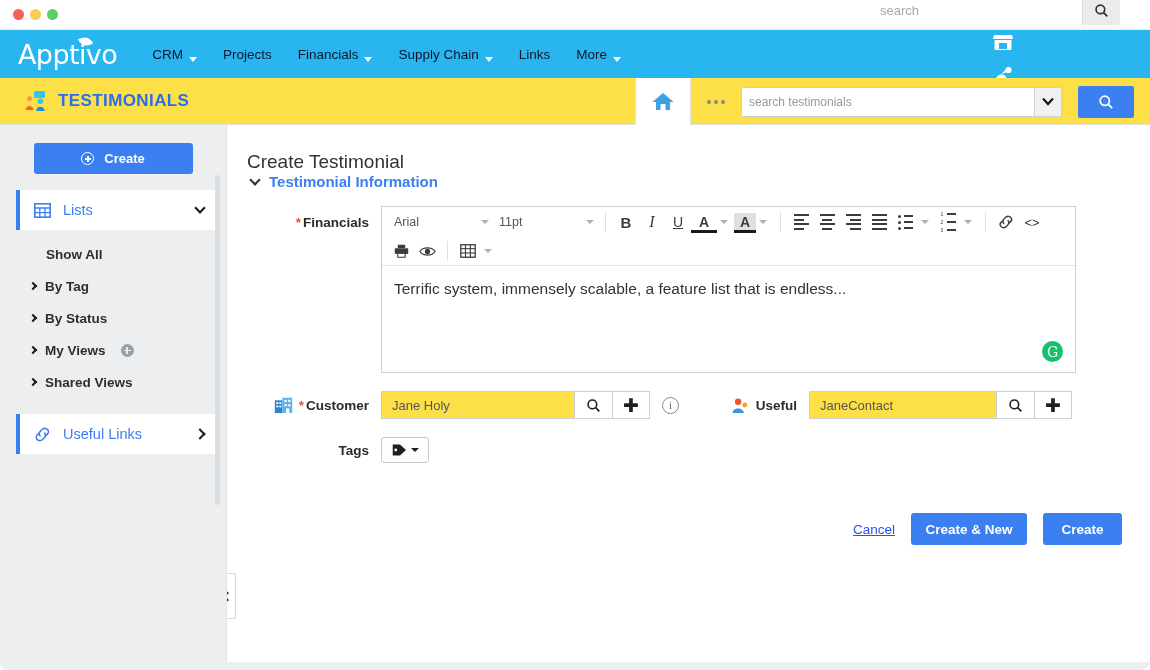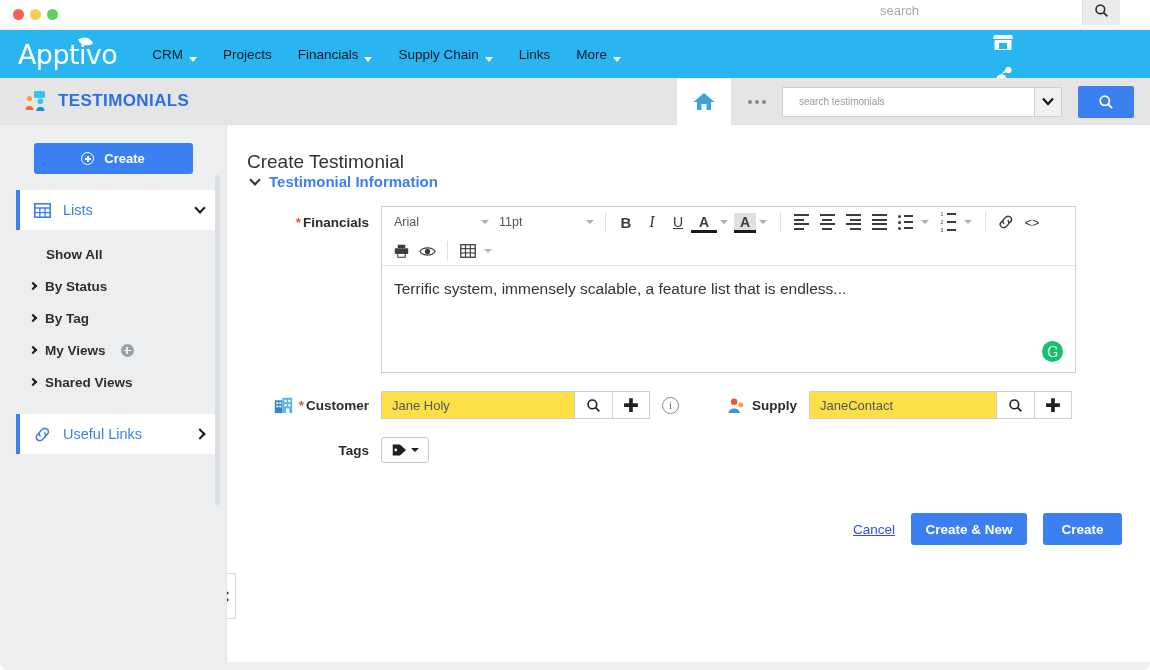--- a/index.html
+++ b/index.html
@@ -152,21 +152,21 @@
     bottom: 0; left: 50%;
     transform: translateX(-50%);
     width: 15px; height: 8px;
     border-radius: 7px 7px 0 0;
     background: #3f7fc4;
   }
 
   
   .app-header {
     height: 47px;
-    background: #e5e5e5;
+    background: #fde047;
     border-bottom: 1px solid #e0e0e0;
     display: flex;
     align-items: center;
     position: relative;
   }
   .app-title-wrap {
     display: flex; align-items: center; gap: 10px;
     padding-left: 24px;
   }
   .app-title {
@@ -196,26 +196,26 @@
     gap: 3px;
     cursor: pointer;
   }
   .dots-cell i { width: 4px; height: 4px; border-radius: 50%; background: #8a8a8a; display: block; }
   .app-search {
     display: flex; align-items: center;
     height: 30px;
     margin-right: 8px;
   }
   .app-search input {
-    width: 252px; height: 30px;
+    width: 293px; height: 30px;
     border: 1px solid #cfcfcf;
     border-right: none;
     outline: none;
-    padding: 0 16px;
-    font-size: 10px;
+    padding: 0 7px;
+    font-size: 12px;
     color: #555;
     background: #fff;
     font-family: "Liberation Sans", sans-serif;
   }
   .app-search input::placeholder { color: #999; }
   .app-search-caret {
     width: 28px; height: 30px;
     border: 1px solid #cfcfcf;
     background: #f0f0f0;
     display: flex; align-items: center; justify-content: center;
@@ -761,25 +761,25 @@
         <span class="p-label">Lists</span>
         <span class="chev chev-down"></span>
       </div>
 
       <div style="margin-top:8px;">
         <div class="sub-item indent">
           <span>Show All</span>
         </div>
         <div class="sub-item">
           <span class="chev-sm"></span>
-          <span>By Status</span>
+          <span>By Tag</span>
         </div>
         <div class="sub-item">
           <span class="chev-sm"></span>
-          <span>By Tag</span>
+          <span>By Status</span>
         </div>
         <div class="sub-item">
           <span class="chev-sm"></span>
           <span>My Views</span>
           <span class="plus-grey"></span>
         </div>
         <div class="sub-item">
           <span class="chev-sm"></span>
           <span>Shared Views</span>
         </div>
@@ -976,21 +976,21 @@
           </div>
         </div>
         <span class="info-ico">i</span>
 
         <div class="lbl-with-icon" style="width:130px;">
           <svg width="19" height="17" viewBox="0 0 20 18">
             <circle cx="7.5" cy="5" r="3.4" fill="#e8582f"></circle>
             <path d="M1.5 17 C1.5 10.4 13.5 10.4 13.5 17 Z" fill="#3f96d6"></path>
             <circle cx="14.5" cy="8.5" r="2.6" fill="#f2a03d"></circle>
           </svg>
-          <span class="t">Supply</span>
+          <span class="t">Useful</span>
         </div>
 
         <div class="lookup">
           <input class="wide2" type="text" value="JaneContact" style="">
           <div class="lookup-btn">
             <svg width="15" height="15" viewBox="0 0 16 16">
               <circle cx="6.8" cy="6.8" r="4.6" fill="none" stroke="#1f1f1f" stroke-width="1.7"></circle>
               <line x1="10.3" y1="10.3" x2="14.2" y2="14.2" stroke="#1f1f1f" stroke-width="1.8"></line>
             </svg>
           </div>

